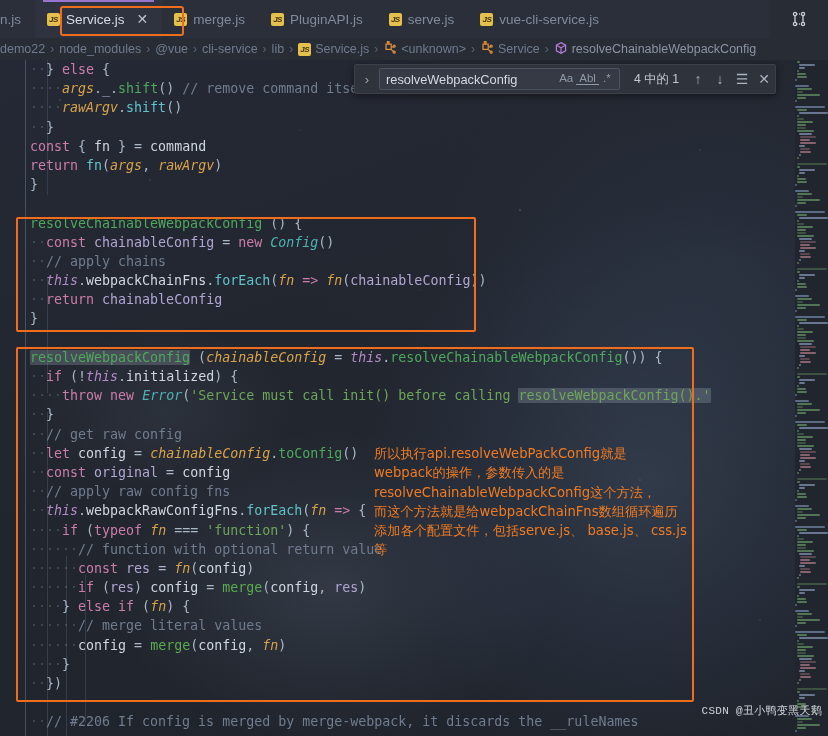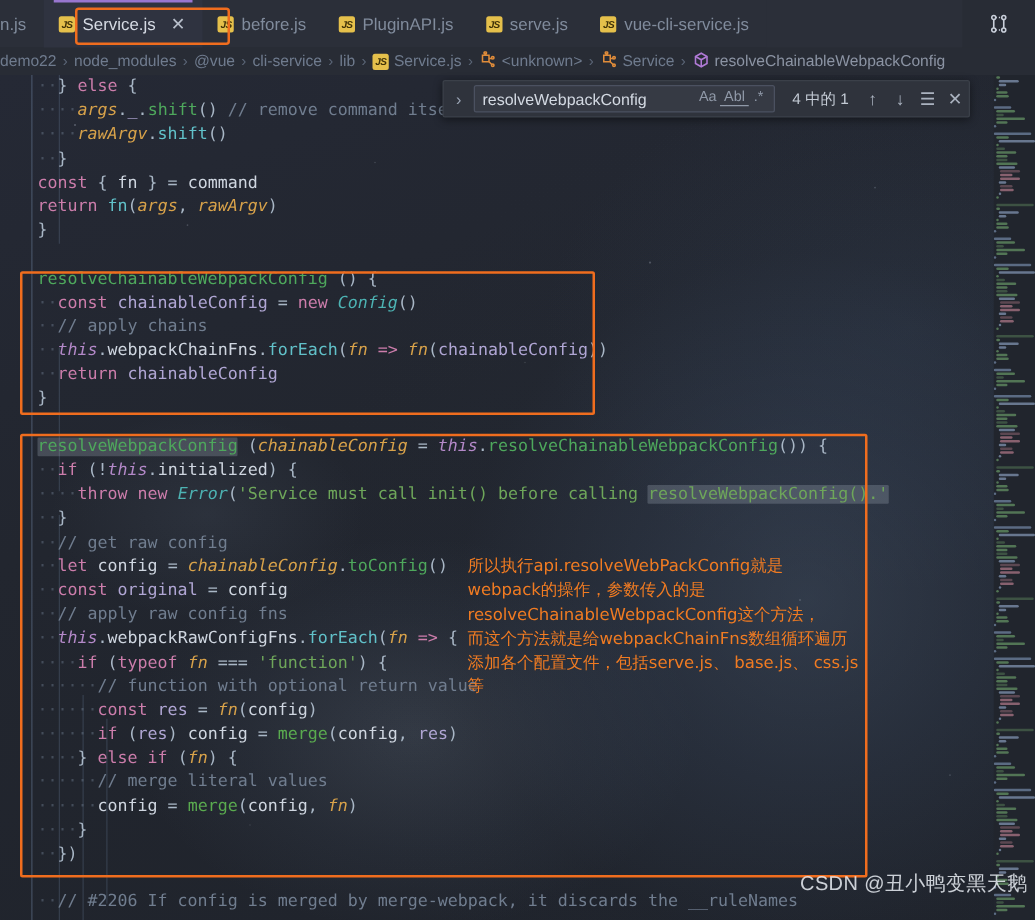--- a/index.html
+++ b/index.html
@@ -169,22 +169,22 @@
     color:#c3cad4; font-size:12.3px; padding:0 8px; white-space:nowrap;
   }
   .fbtn{
     width:22px; display:flex; align-items:center; justify-content:center;
     color:#aab2bf; font-size:14px;
   }
 
   
   #watermark{
     position:absolute; right:6px; bottom:18px;
-    font-family:Liberation Sans, sans-serif;
-    font-size:16px; color:rgba(232,236,242,.86);
+    font-family:Liberation Mono, monospace;
+    font-size:11px; color:rgba(232,236,242,.86);
     z-index:28; white-space:nowrap; letter-spacing:.3px;
   }
 </style>
 </head>
 <body>
 
 <div id="wallpaper"></div>
 <svg id="wallstars" viewBox="0 0 828 676">
   <circle cx="60" cy="40" r="0.8" fill="#cfd8e6" opacity=".6"></circle>
   <circle cx="150" cy="120" r="0.7" fill="#cfd8e6" opacity=".45"></circle>
@@ -903,21 +903,21 @@
   </div>
 
   <div class="tab active">
     <span class="jsicon">JS</span>
     <span>Service.js</span>
     <span class="tabclose">✕</span>
   </div>
 
   <div class="tab">
     <span class="jsicon">JS</span>
-    <span>before.js</span>
+    <span>merge.js</span>
   </div>
 
   <div class="tab">
     <span class="jsicon">JS</span>
     <span>PluginAPI.js</span>
   </div>
 
   <div class="tab">
     <span class="jsicon">JS</span>
     <span>serve.js</span>

